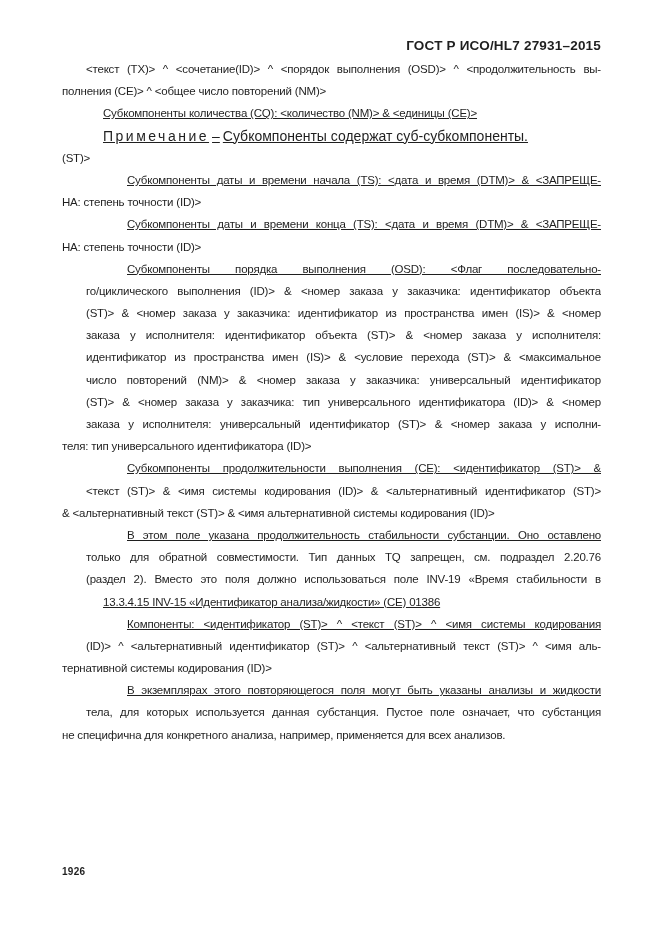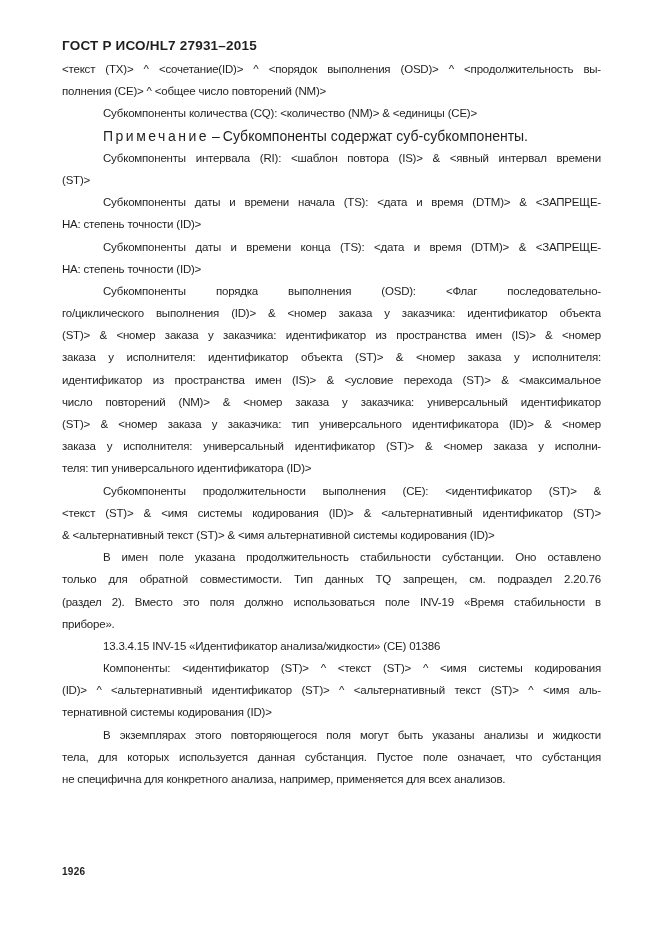--- a/index.html
+++ b/index.html
@@ -6,34 +6,34 @@
   html,body{margin:0;padding:0;}
   body{
     width:661px;height:935px;background:#ffffff;
     font-family:"Liberation Sans","DejaVu Sans",sans-serif;
     color:#1f1f1f;
     -webkit-font-smoothing:antialiased;
   }
   .page{position:relative;width:661px;height:935px;background:#fff;overflow:hidden;}
   .doc-header{
     position:absolute;left:62px;top:38px;width:539px;
-    font-size:13.5px;font-weight:bold;letter-spacing:0.2px;white-space:nowrap;
+    font-size:13.5px;font-weight:bold;letter-spacing:0.2px;white-space:nowrap;text-align:right;
   }
   .content{
     position:absolute;left:62px;top:58px;width:539px;
     font-size:11.5px;line-height:22.2px;letter-spacing:-0.2px;
   }
   .para{margin:0;padding:0;}
   .line{
     display:block;height:22.2px;overflow:hidden;
     text-align:justify;
   }
-  .jl{text-align:justify;text-align-last:justify;}
+  .jl{text-align:justify;text-align-last:justify;margin-left:24px;}
   .ll{text-align:right;text-align-last:left;}
-  .fi{text-indent:41px;}
+  .fi{text-indent:41px;text-decoration:underline;}
   .note-line{
     font-size:14px;letter-spacing:0;
   }
   .note-label{letter-spacing:2.5px;}
   .note-dash{padding:0 3px;}
   .page-footer{
     position:absolute;left:62px;top:866px;
     font-size:10px;font-weight:bold;letter-spacing:0.3px;
   }
 </style>
@@ -53,21 +53,20 @@
 
     <div class="para">
       <span class="line ll fi">Субкомпоненты количества (CQ): &lt;количество (NM)&gt; &amp; &lt;единицы (CE)&gt;</span>
     </div>
 
     <div class="para">
       <span class="line ll fi note-line"><span class="note-label">Примечание</span><span class="note-dash">–</span><span>Субкомпоненты содержат суб-субкомпоненты.</span></span>
     </div>
 
     <div class="para">
-      <span class="line jl fi">Субкомпоненты интервала (RI): &lt;шаблон повтора (IS)&gt; &amp; &lt;явный интервал времени</span>
       <span class="line ll">(ST)&gt;</span>
     </div>
 
     <div class="para">
       <span class="line jl fi">Субкомпоненты даты и времени начала (TS): &lt;дата и время (DTM)&gt; &amp; &lt;ЗАПРЕЩЕ-</span>
       <span class="line ll">НА: степень точности (ID)&gt;</span>
     </div>
 
     <div class="para">
       <span class="line jl fi">Субкомпоненты даты и времени конца (TS): &lt;дата и время (DTM)&gt; &amp; &lt;ЗАПРЕЩЕ-</span>
@@ -86,24 +85,23 @@
       <span class="line ll">теля: тип универсального идентификатора (ID)&gt;</span>
     </div>
 
     <div class="para">
       <span class="line jl fi">Субкомпоненты продолжительности выполнения (CE): &lt;идентификатор (ST)&gt; &amp;</span>
       <span class="line jl">&lt;текст (ST)&gt; &amp; &lt;имя системы кодирования (ID)&gt; &amp; &lt;альтернативный идентификатор (ST)&gt;</span>
       <span class="line ll">&amp; &lt;альтернативный текст (ST)&gt; &amp; &lt;имя альтернативной системы кодирования (ID)&gt;</span>
     </div>
 
     <div class="para">
-      <span class="line jl fi">В имен поле указана продолжительность стабильности субстанции. Оно оставлено</span>
+      <span class="line jl fi">В этом поле указана продолжительность стабильности субстанции. Оно оставлено</span>
       <span class="line jl">только для обратной совместимости. Тип данных TQ запрещен, см. подраздел 2.20.76</span>
       <span class="line jl">(раздел 2). Вместо это поля должно использоваться поле INV-19 «Время стабильности в</span>
-      <span class="line ll">приборе».</span>
     </div>
 
     <div class="para">
       <span class="line ll fi">13.3.4.15 INV-15 «Идентификатор анализа/жидкости» (CE) 01386</span>
     </div>
 
     <div class="para">
       <span class="line jl fi">Компоненты: &lt;идентификатор (ST)&gt; ^ &lt;текст (ST)&gt; ^ &lt;имя системы кодирования</span>
       <span class="line jl">(ID)&gt; ^ &lt;альтернативный идентификатор (ST)&gt; ^ &lt;альтернативный текст (ST)&gt; ^ &lt;имя аль-</span>
       <span class="line ll">тернативной системы кодирования (ID)&gt;</span>

